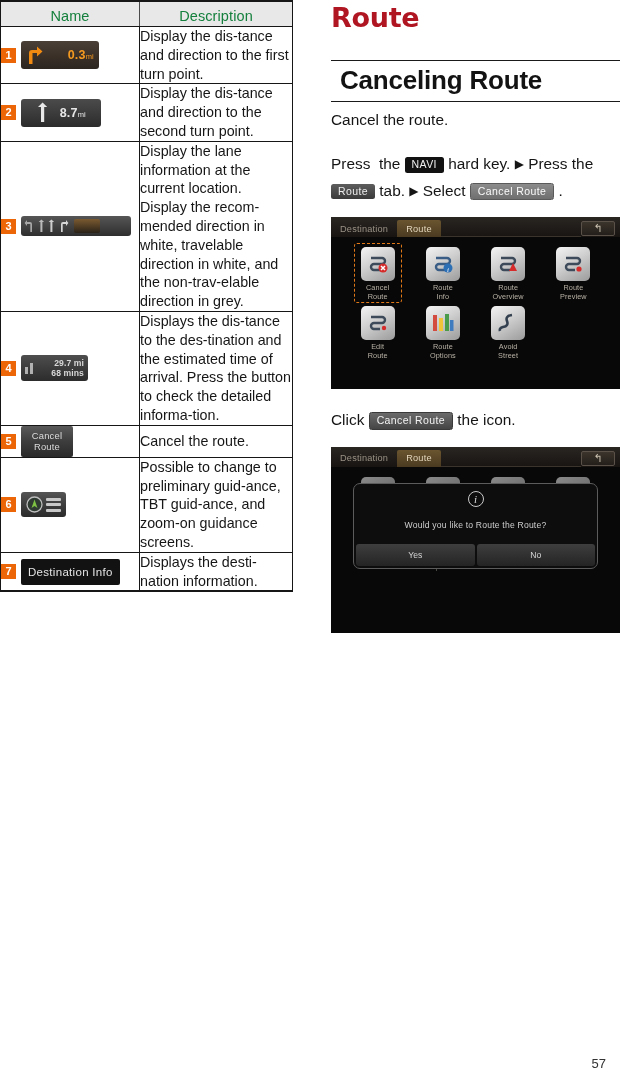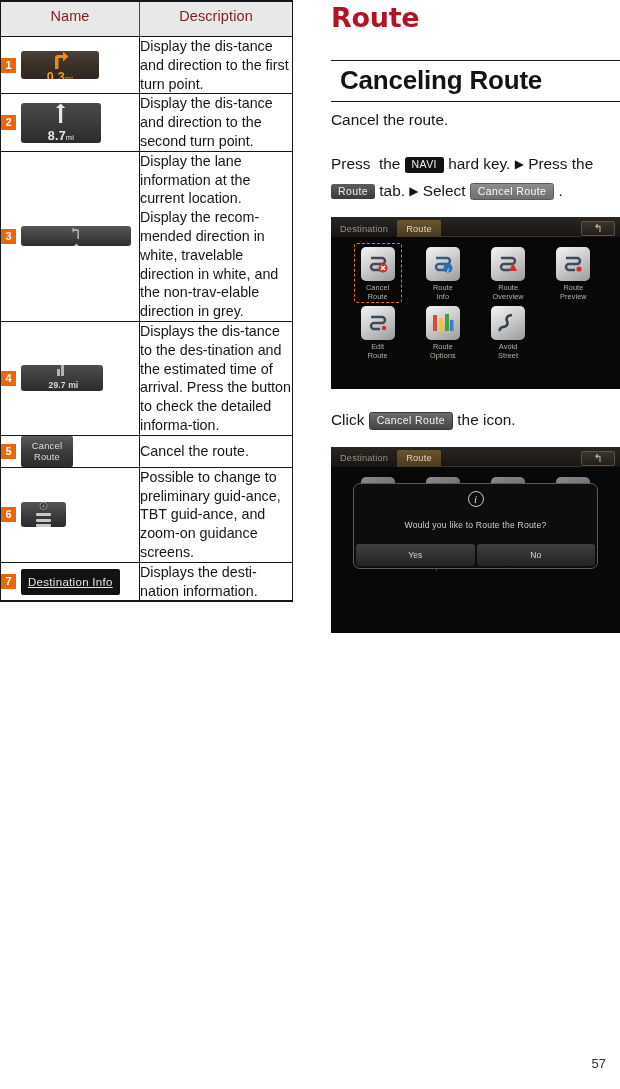--- a/index.html
+++ b/index.html
@@ -26,23 +26,23 @@
     border-collapse: collapse;
     table-layout: fixed;
   }
   table.spec-table col.c-name  { width: 139px; }
   table.spec-table col.c-desc  { width: 153px; }
 
   table.spec-table th {
     background: #e8e8e8;
     font-size: 14.5px;
     font-weight: normal;
-    color: #7f1d1d;
+    color: #15803d;
     text-align: center;
-    padding: 6px 2px 12px;
+    padding: 6px 2px 2px;
     border-top: 2.5px solid #161616;
     border-bottom: 1.2px solid #161616;
     border-left: 1.2px solid #4a4a4a;
     border-right: 1.2px solid #4a4a4a;
     letter-spacing: .1px;
   }
   table.spec-table th:first-child { border-left: 1.2px solid #161616; }
   table.spec-table th:last-child  { border-right: 1.2px solid #161616; }
 
   table.spec-table td {
@@ -87,32 +87,31 @@
   }
 
   
   .chip {
     display: inline-flex;
     align-items: center;
     border-radius: 3px;
     position: relative;
     overflow: hidden;
     font-family: "Liberation Sans", sans-serif;
-    flex-direction: column;
   }
   .chip-turn1 {
     width: 78px; height: 28px;
     background: linear-gradient(180deg,#4a4038 0%, #3a3028 55%, #2c2520 100%);
     padding: 0 5px;
     justify-content: space-between;
   }
   .chip-turn2 {
-    width: 80px; height: 40px;
+    width: 80px; height: 28px;
     background: linear-gradient(180deg,#4b4b4b 0%, #3a3a3a 55%, #2b2b2b 100%);
-    padding: 0 4px;
+    padding: 0 15px;
     justify-content: space-between;
   }
   .arrow-svg { flex: 0 0 auto; }
   .dist-txt {
     font-size: 12.5px;
     font-weight: bold;
     letter-spacing: .2px;
   }
   .dist-txt .unit { font-size: 7.5px; font-weight: normal; }
   .dist-orange { color: #f59a20; }
@@ -127,21 +126,21 @@
   }
   .lane-icon { flex: 0 0 auto; opacity: .85; }
   .lane-end {
     width: 26px; height: 14px;
     background: linear-gradient(180deg,#7a5a30,#2a2218);
     border-radius: 2px;
     margin-left: 2px;
   }
 
   .chip-eta {
-    width: 82px; height: 26px;
+    width: 67px; height: 26px;
     background: linear-gradient(180deg,#4e4e4e 0%, #3b3b3b 55%, #2c2c2c 100%);
     padding: 0 4px;
     gap: 4px;
   }
   .eta-bars {
     width: 11px; height: 12px;
     display: flex; align-items: flex-end; gap: 1.5px;
     opacity: .8;
   }
   .eta-bars i { display:block; width:3px; background:#cfcfcf; }
@@ -182,21 +181,20 @@
 
   .chip-dest {
     height: 26px;
     padding: 0 7px;
     background: #121212;
     color: #e4e4e4;
     font-size: 11.5px;
     letter-spacing: .3px;
     justify-content: center;
     border-radius: 2px;
-    text-decoration: underline;
   }
 
   
   #right-column {
     position: absolute;
     left: 331px; top: 0;
     width: 289px;
   }
   .chapter-title {
     color: #b01522;

